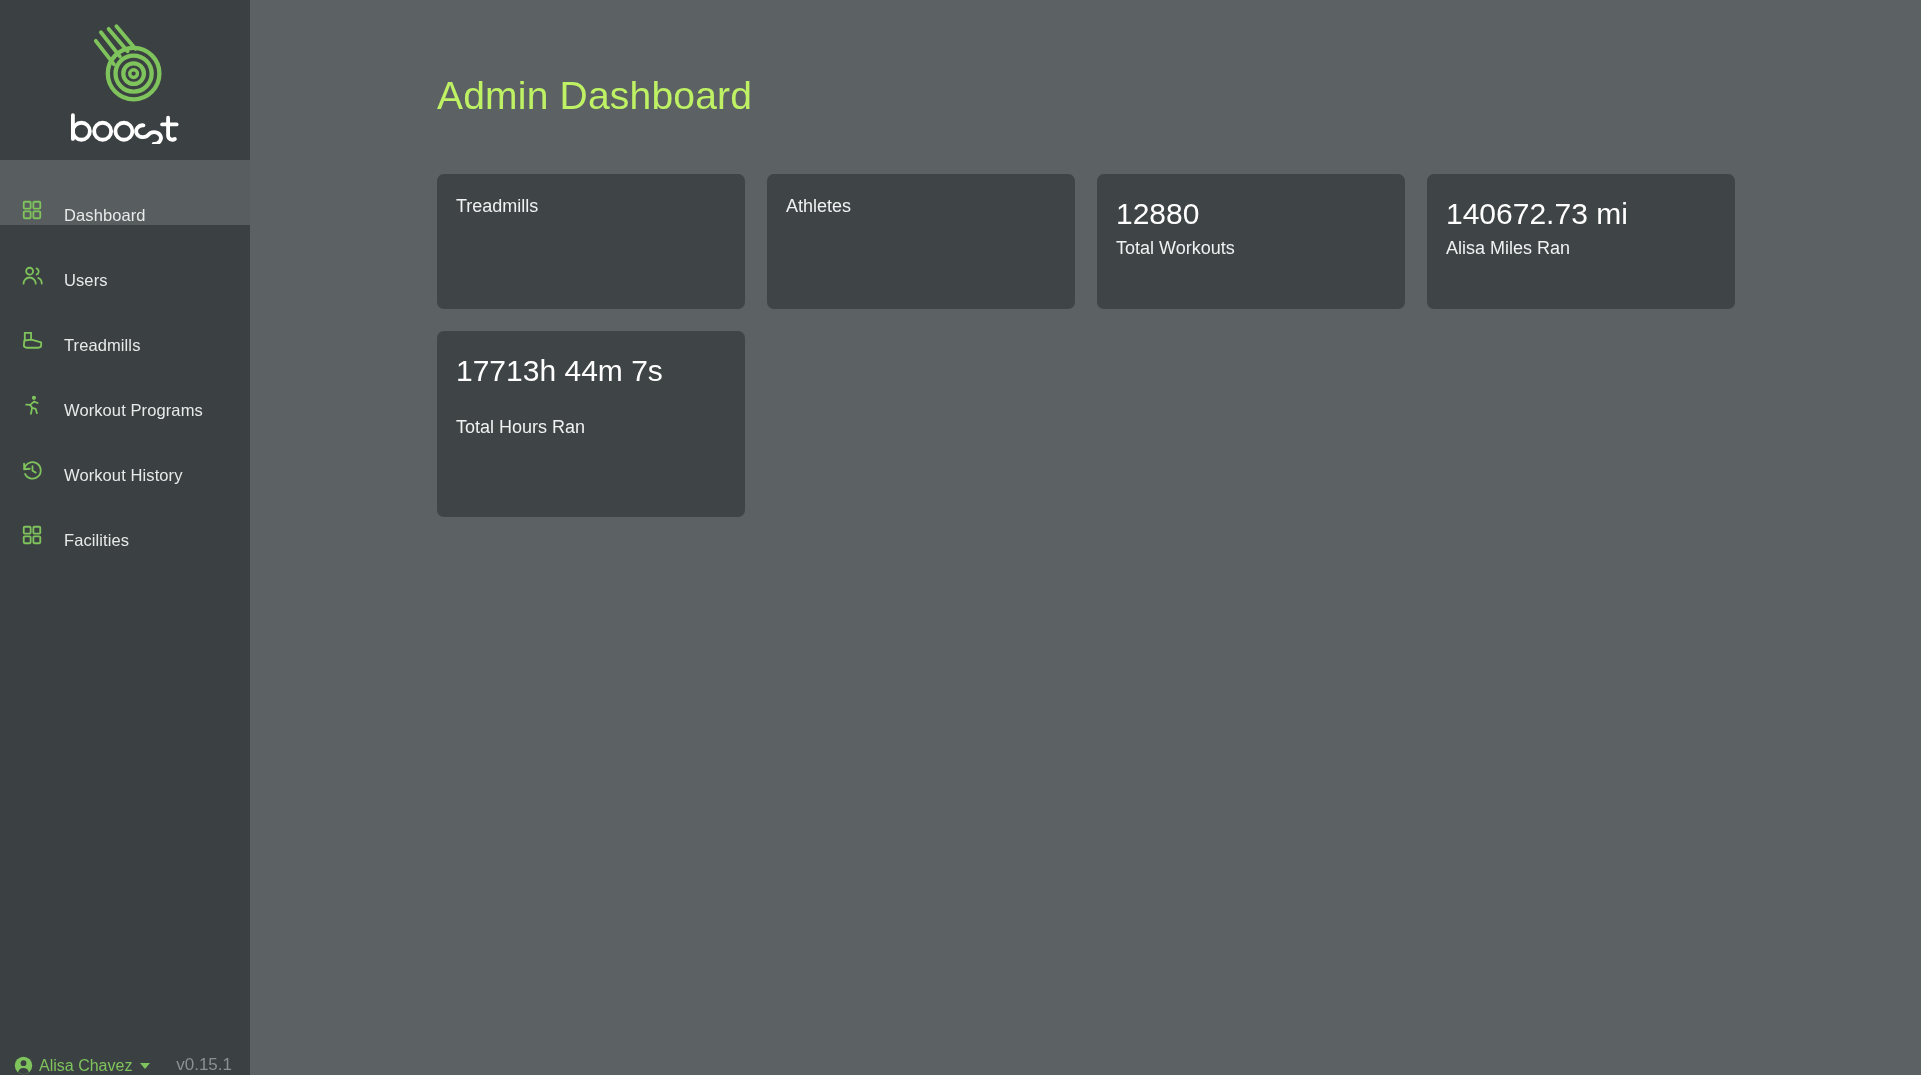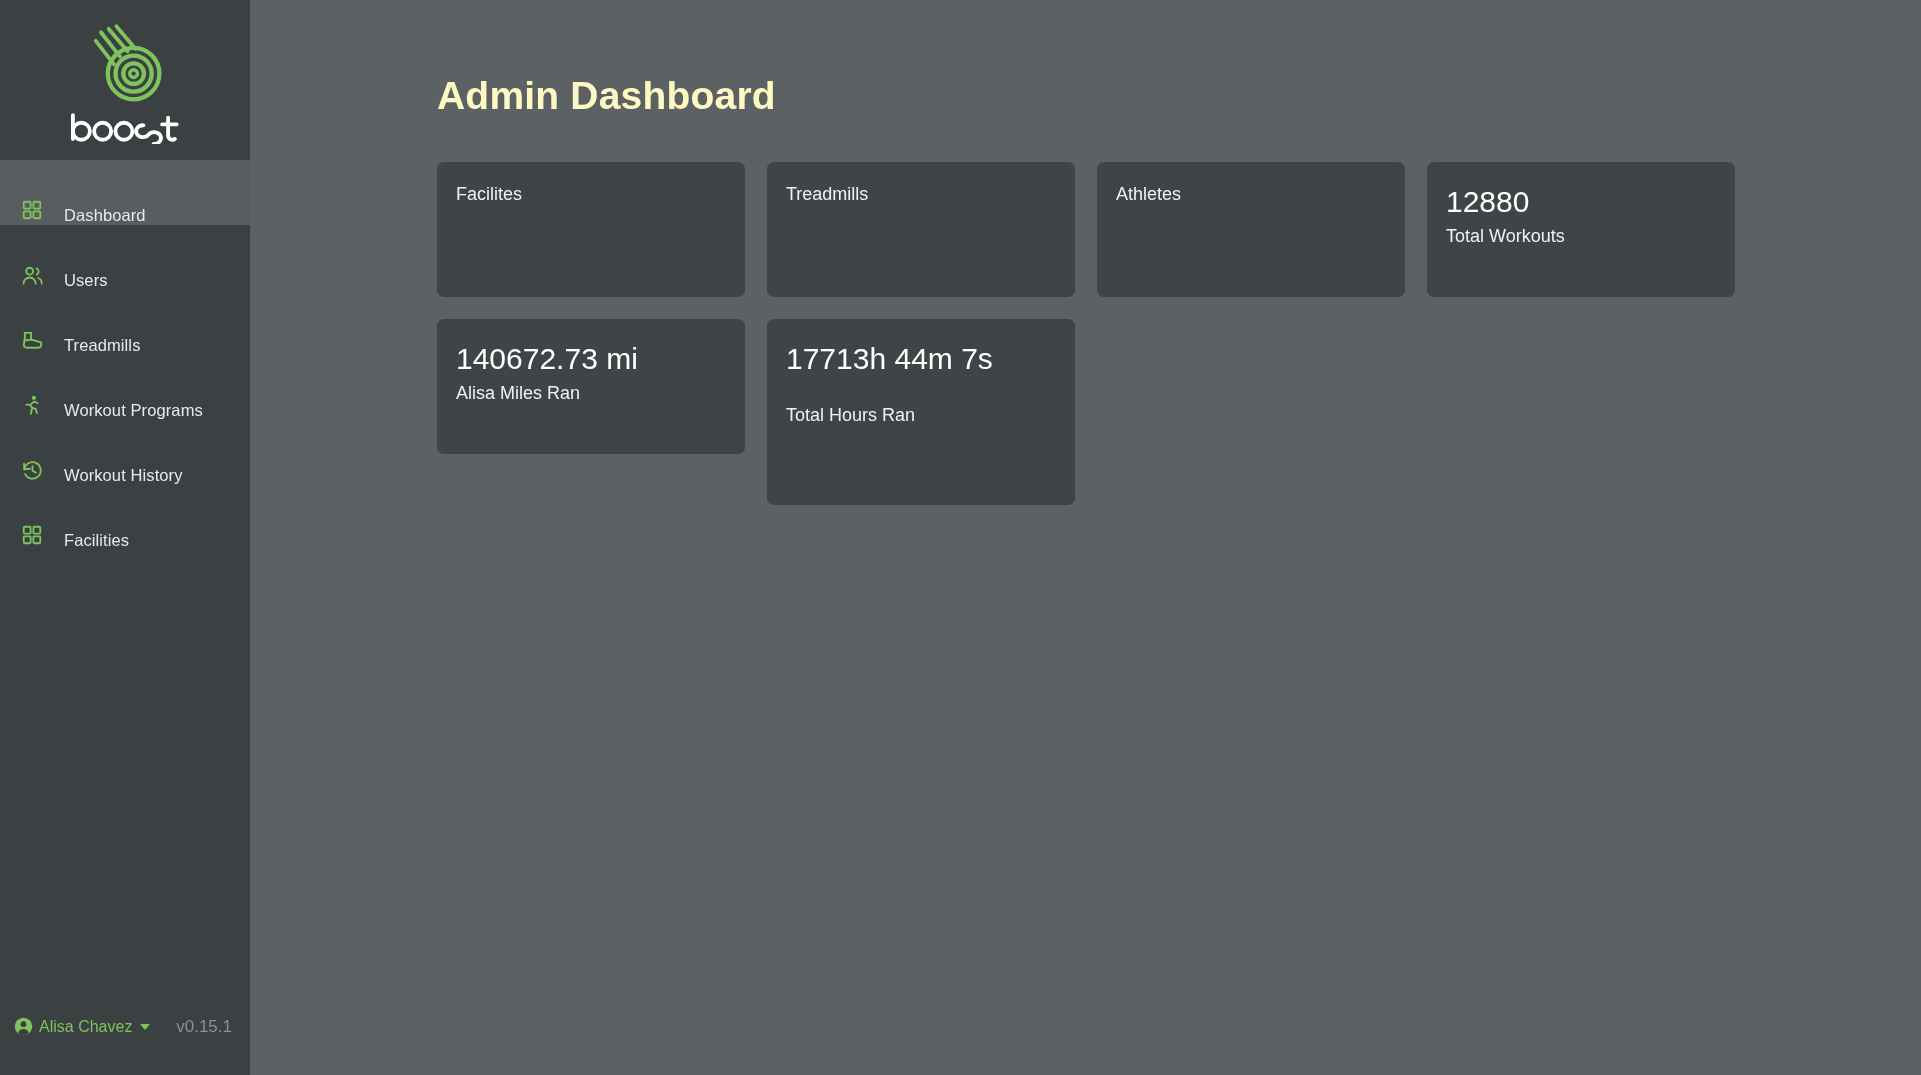--- a/index.html
+++ b/index.html
@@ -64,21 +64,21 @@
     white-space: nowrap;
   }
 
   .sidebar-footer {
     position: absolute;
     left: 0;
     right: 0;
     bottom: 0;
     height: 58px;
     display: flex;
-    align-items: flex-start;
+    align-items: flex-end;
     padding: 0 18px 0 14px;
   }
   .user-menu {
     display: flex;
     align-items: center;
     cursor: pointer;
     color: #7fc35c;
     font-size: 16px;
     white-space: nowrap;
   }
@@ -98,25 +98,25 @@
   }
 
   
   .main {
     flex: 1 1 auto;
     background: #5c6163;
     padding: 74px 0 0 187px;
     overflow: hidden;
   }
   .page-title {
-    color: #fef9c3;
+    color: #bef264;
     font-size: 39px;
-    font-weight: bold;
+    font-weight: normal;
     letter-spacing: 0.2px;
-    margin-bottom: 44px;
+    margin-bottom: 56px;
   }
 
   .card-grid {
     display: flex;
     flex-wrap: wrap;
     gap: 22px;
     width: 1320px;
     align-items: flex-start;
   }
   .stat-card {
@@ -268,24 +268,20 @@
     </div>
 
   </aside>
 
   <main class="main">
 
     <h1 class="page-title">Admin Dashboard</h1>
 
     <div class="card-grid">
 
-      <div class="stat-card">
-
-        <div class="stat-label">Facilites</div>
-      </div>
 
       <div class="stat-card">
 
         <div class="stat-label">Treadmills</div>
       </div>
 
       <div class="stat-card">
 
         <div class="stat-label">Athletes</div>
       </div>

